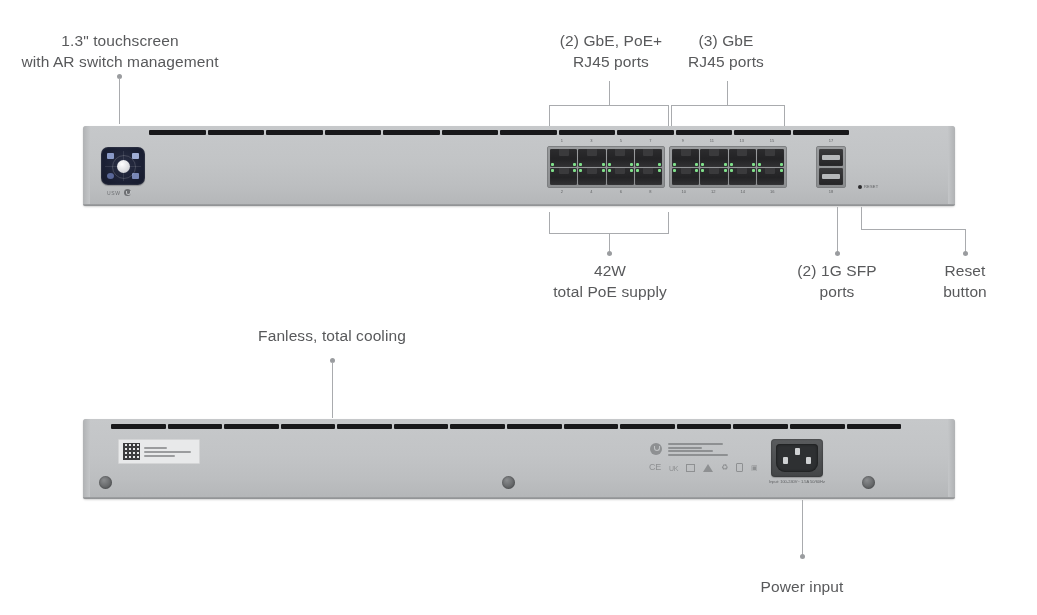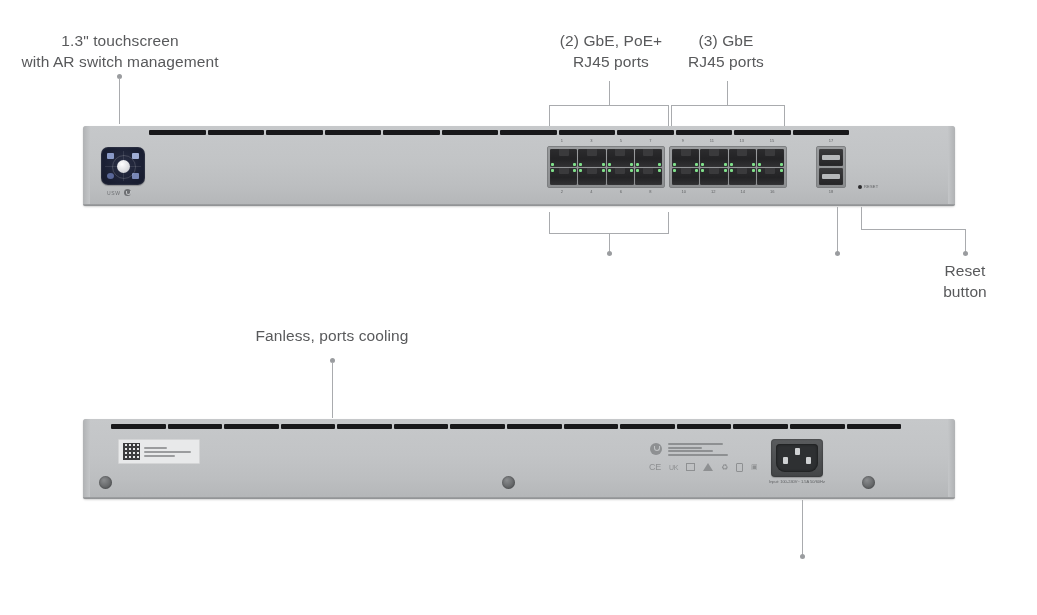--- a/index.html
+++ b/index.html
@@ -170,21 +170,21 @@
 
   .foot{
     position:absolute;width:13px;height:13px;border-radius:50%;
     background:radial-gradient(circle at 38% 32%,#8a8c8e,#5e6062 70%,#4c4e50);
     box-shadow:inset 0 0 2px rgba(0,0,0,.4);
   }
 
   .complytext{position:absolute;display:flex;flex-direction:column;gap:1.5px;}
   .complytext i{display:block;height:2px;background:#8e9092;border-radius:1px;}
 
-  .certrow{position:absolute;display:flex;align-items:center;gap:8px;font-size:7px;color:#8e9092;letter-spacing:-.3px;}
+  .certrow{position:absolute;display:flex;align-items:flex-end;gap:8px;font-size:7px;color:#8e9092;letter-spacing:-.3px;}
   .certbox{width:9px;height:8px;border:1px solid #8e9092;box-sizing:border-box;}
   .certtri{width:0;height:0;border-left:5px solid transparent;border-right:5px solid transparent;border-bottom:8px solid #8e9092;}
   .certbin{width:7px;height:9px;border:1px solid #8e9092;box-sizing:border-box;border-radius:1px;}
 
   .ulogo-rear{
     position:absolute;width:12px;height:12px;border-radius:50%;
     background:#8e9092;
   }
   .ulogo-rear:after{
     content:"";position:absolute;left:3.5px;top:3px;width:4px;height:4px;
@@ -398,24 +398,28 @@
   <div class="dot" style="left:607px;top:251px;"></div>
 
   <div class="lline vline" style="left:837px;top:207px;height:46px;"></div>
   <div class="dot" style="left:835px;top:251px;"></div>
 
   <div class="lline vline" style="left:861px;top:207px;height:22px;"></div>
   <div class="lline hline" style="left:861px;top:229px;width:104px;"></div>
   <div class="lline vline" style="left:965px;top:229px;height:24px;"></div>
   <div class="dot" style="left:963px;top:251px;"></div>
 
+  <div class="callout" style="left:499px;top:260px;width:222px;">42W
+total PoE supply</div>
+  <div class="callout" style="left:775px;top:260px;width:124px;">(2) 1G SFP
+ports</div>
   <div class="callout" style="left:911px;top:260px;width:108px;">Reset
 button</div>
 
-  <div class="callout" style="left:218px;top:325px;width:228px;">Fanless, ports cooling</div>
+  <div class="callout" style="left:218px;top:325px;width:228px;">Fanless, total cooling</div>
   <div class="dot" style="left:330px;top:358px;"></div>
   <div class="lline vline" style="left:332px;top:362px;height:56px;"></div>
 
   <div class="device" style="left:83px;top:419px;width:872px;height:80px;">
     <div class="edge-left"></div>
     <div class="edge-right"></div>
     <div class="botline"></div>
 
     <div class="vent" style="left:28px;top:5px;width:790px;height:5px;">
       <i></i>
@@ -469,14 +473,15 @@
         <span class="pin top"></span>
         <span class="pin lft"></span>
         <span class="pin rgt"></span>
       </div>
     </div>
     <div class="iecnote" style="left:672px;top:60px;width:84px;">Input: 100-240V~ 1.5A 50/60Hz</div>
   </div>
 
   <div class="lline vline" style="left:802px;top:500px;height:56px;"></div>
   <div class="dot" style="left:800px;top:554px;"></div>
+  <div class="callout" style="left:712px;top:576px;width:180px;">Power input</div>
 
 </div>
 
 </body></html>

